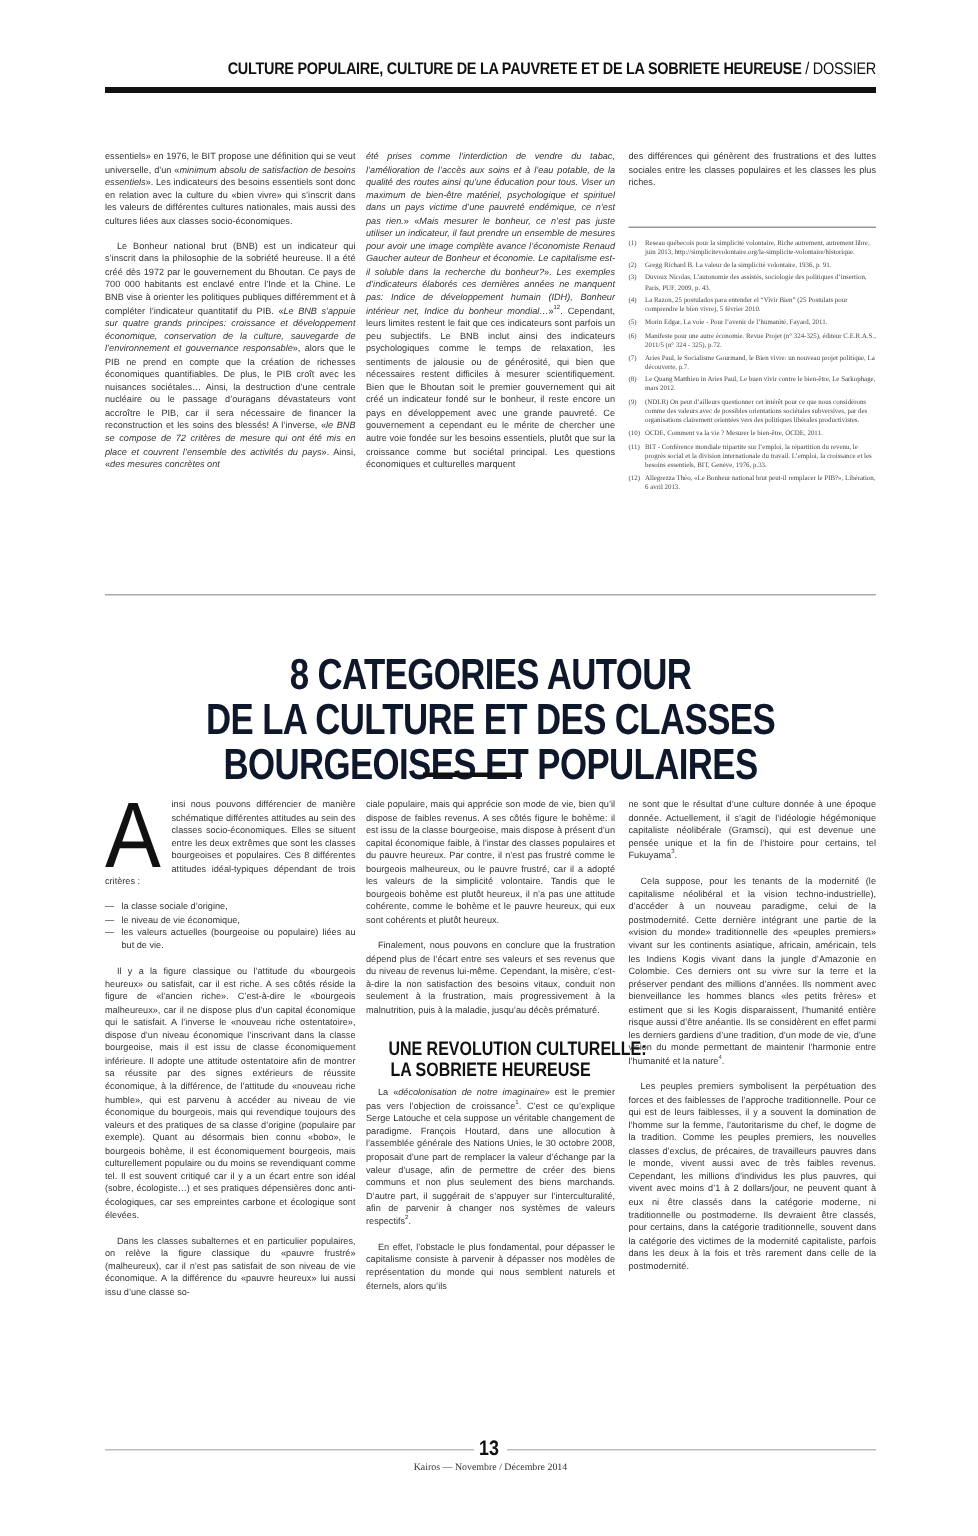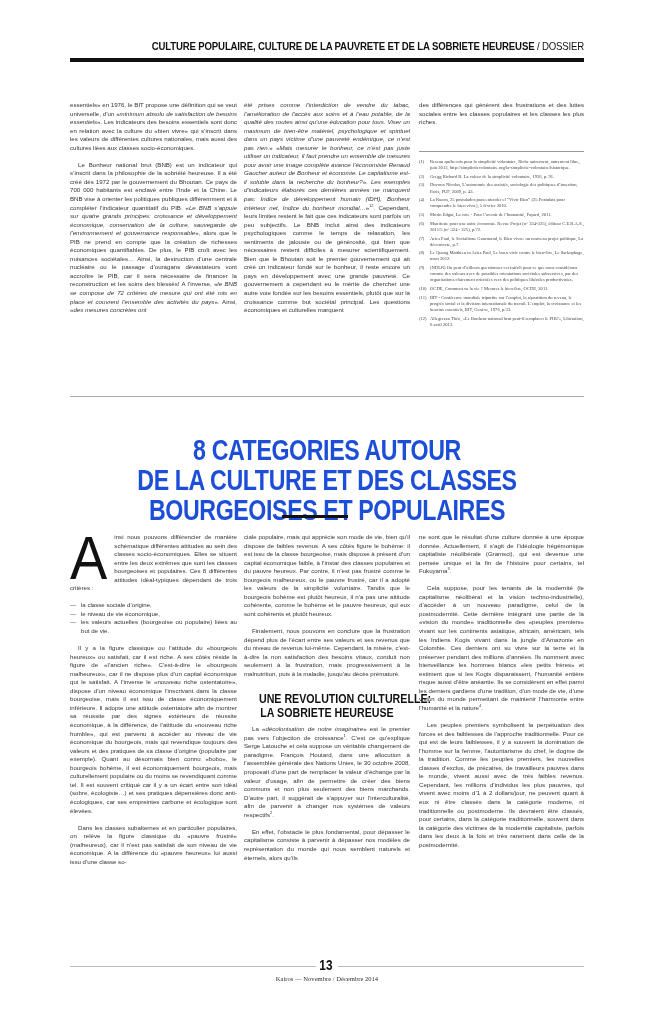--- a/index.html
+++ b/index.html
@@ -19,21 +19,21 @@
   .c3 { left: 419px; top: 101px; width: 165px; }
 
   .fn-rule { position: absolute; left: 419px; top: 151px; width: 165px; height: 1px; background: #999; }
   .footnotes { position: absolute; left: 419px; top: 159px; width: 165px; font-family: "Liberation Serif", serif; font-size: 4.6px; line-height: 6.1px; color: #444; }
   .fn { display: flex; margin-bottom: 2.6px; }
   .fn .num { width: 11px; flex: none; }
   .fn .txt { flex: 1; }
 
   .mid-rule { position: absolute; left: 70px; top: 396px; width: 514px; height: 1px; background: #aaa; }
 
-  .title { position: absolute; left: 70px; top: 416px; width: 514px; text-align: center; font-family: "Liberation Sans", sans-serif; font-size: 29px; line-height: 30px; color: #1d4ed8; letter-spacing: -0.5px; }
+  .title { position: absolute; left: 70px; top: 416px; width: 514px; text-align: center; font-family: "Liberation Sans", sans-serif; font-size: 29px; line-height: 30px; color: #0f172a; letter-spacing: -0.5px; }
   .title .line { display: block; transform: scaleX(0.8); transform-origin: center; white-space: nowrap; }
   .title-bar { position: absolute; left: 282px; top: 515px; width: 66px; height: 3px; background: #111; }
 
   .b1 { left: 70px; top: 533px; width: 167px; }
   .b2 { left: 244px; top: 533px; width: 166px; }
   .b3 { left: 419px; top: 533px; width: 165px; }
 
   .dropcap { float: left; font-family: "Liberation Sans", sans-serif; font-size: 62px; line-height: 48px; height: 44px; margin: 1px 5px 0 -2px; font-weight: normal; color: #111; transform: scaleX(0.9); }
   .list { margin: 0 0 8.55px 0; padding: 0; list-style: none; }
   .list li { padding-left: 11px; text-indent: -11px; }

